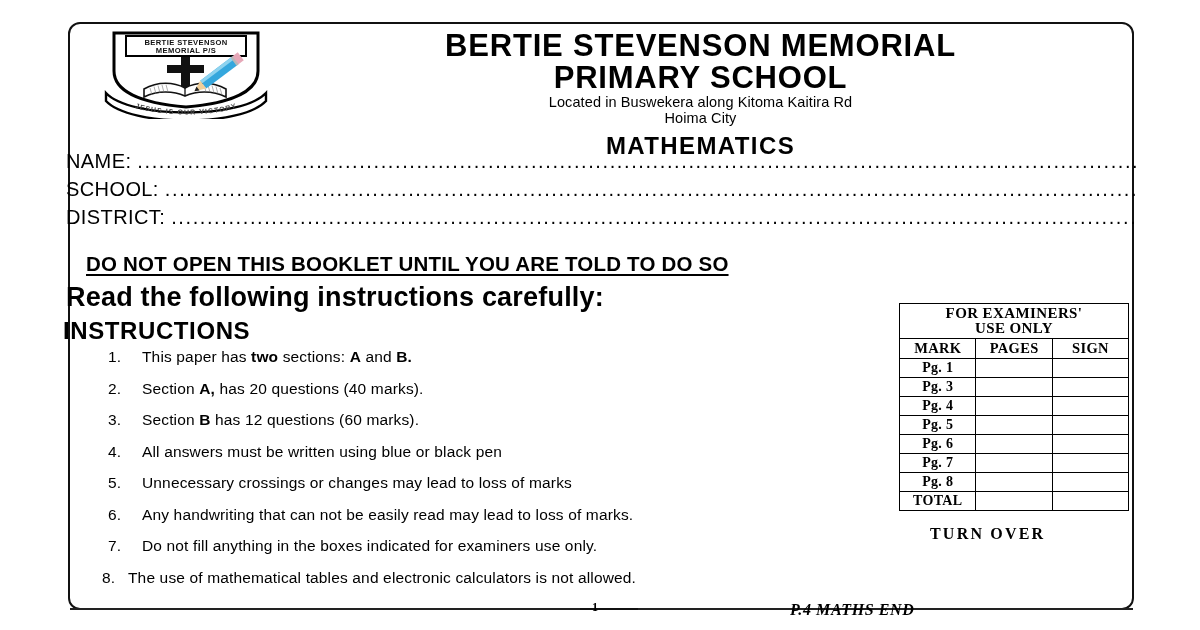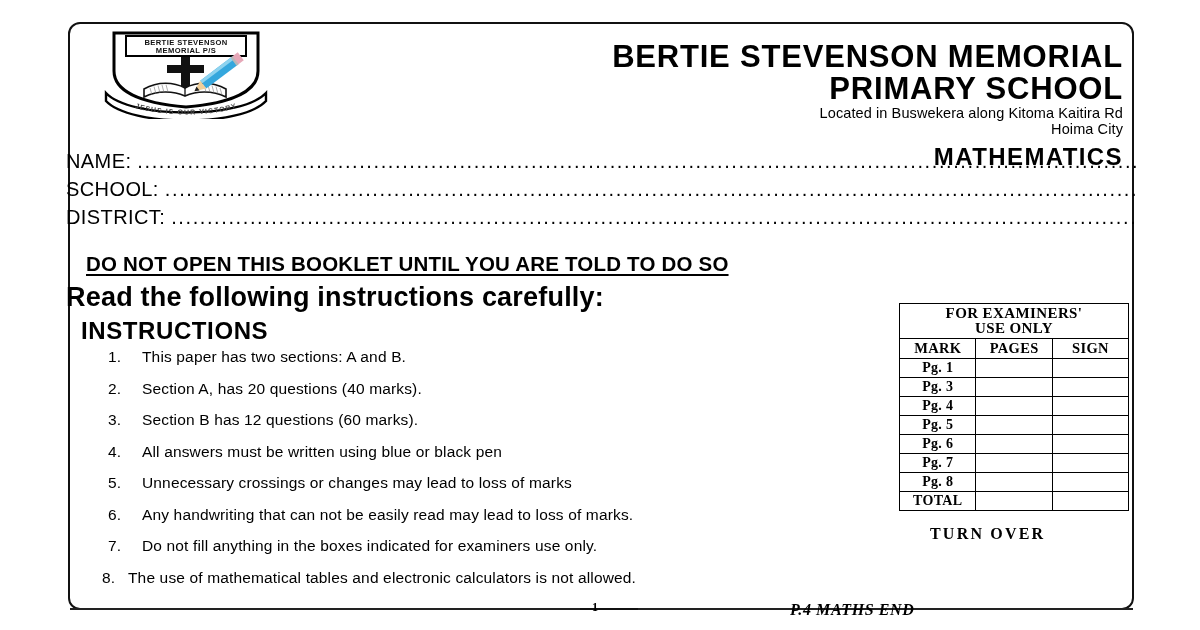--- a/index.html
+++ b/index.html
@@ -51,23 +51,23 @@
     left: 28px;
     top: 5px;
     width: 180px;
     height: 90px;
   }
   #crest svg { display:block; }
 
   #school-titles {
     position: absolute;
     left: 210px;
-    top: 19px;
+    top: 8px;
     width: 845px;
-    text-align: right;
+    text-align: center;
   }
   #school-name {
     font-size: 31px;
     font-weight: bold;
     letter-spacing: 0.8px;
     line-height: 1.02;
     white-space: pre-line;
   }
   #addr-block {
     margin-top: 1px;
@@ -124,21 +124,21 @@
     left: 66px;
     top: 282px;
     font-size: 27px;
     font-weight: bold;
     letter-spacing: 0.2px;
   }
 
   
   #instructions-title {
     position: absolute;
-    left: 81px;
+    left: 63px;
     top: 317px;
     font-size: 24px;
     font-weight: bold;
     letter-spacing: 0.6px;
   }
   #instructions-list {
     position: absolute;
     left: 66px;
     top: 348px;
     width: 830px;
@@ -151,21 +151,21 @@
     letter-spacing: 0.15px;
   }
   .instr .num {
     flex: 0 0 auto;
     width: 34px;
     text-align: left;
     padding-left: 42px;
   }
   .instr .txt { flex: 1 1 auto; }
   .instr.tight .num { padding-left: 36px; width: 26px; }
-  .instr b { font-weight: normal; margin-top: 16px; }
+  .instr b { font-weight: bold; margin-top: 16px; }
 
   
   #examiners {
     position: absolute;
     left: 899px;
     top: 303px;
     width: 230px;
     border-collapse: collapse;
     font-family: "Liberation Serif", serif;
     background: #fff;

